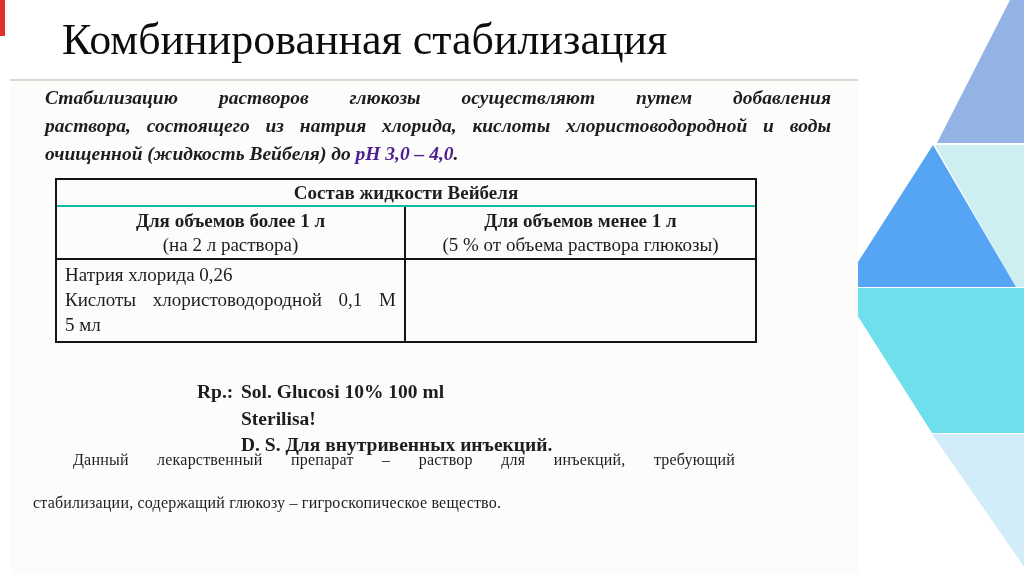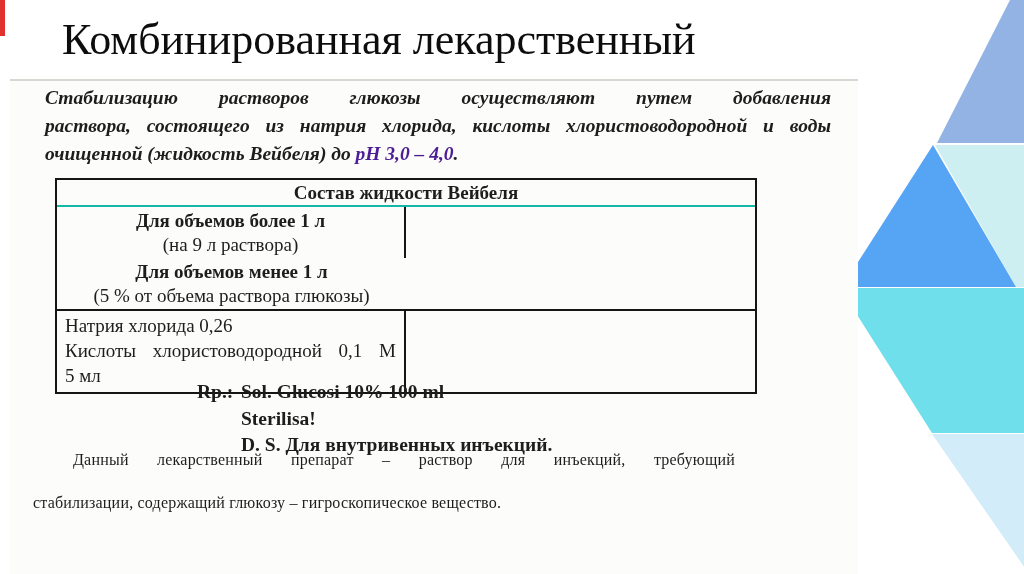--- a/index.html
+++ b/index.html
@@ -21,21 +21,21 @@
     position:absolute;left:45px;top:84px;width:786px;
     font-weight:bold;font-style:italic;font-size:19.5px;line-height:28px;
   }
   .jl{text-align:justify;text-align-last:justify;}
   .ph{color:#4c1d95;}
   .tbl{
     position:absolute;left:55px;top:178px;width:698px;
     border:2px solid #151515;font-size:19px;
   }
   .tbl-title{height:25px;line-height:25px;text-align:center;font-weight:bold;border-bottom:2px solid #14b8a6;}
-  .tbl-head{display:flex;border-bottom:2px solid #151515;text-align:center;flex-direction:column;}
+  .tbl-head{display:flex;border-bottom:2px solid #151515;text-align:center;}
   .hcell{width:50%;box-sizing:border-box;padding:1px 0 2px;}
   .hcell:first-child{border-right:2px solid #151515;}
   .hline1{font-weight:bold;line-height:25px;}
   .hline2{line-height:23px;}
   .tbl-body{display:flex;}
   .bcell{width:50%;box-sizing:border-box;padding:2px 8px 4px;line-height:25px;}
   .bcell:first-child{border-right:2px solid #151515;}
   .rp{position:absolute;left:197px;top:379px;font-weight:bold;font-size:19.5px;line-height:26.5px;}
   .rp-first{display:flex;}
   .rp-label{width:44px;}
@@ -52,36 +52,36 @@
   <svg class="decor" width="1024" height="574" viewBox="0 0 1024 574">
     <polygon points="1010,0 1024,0 1024,143 937,143" fill="#92b3e4"></polygon>
     <polygon points="935,145 1024,145 1024,287 1016,287" fill="#cdeff2"></polygon>
     <polygon points="933,145 1016,287 842,287" fill="#56a4f4"></polygon>
     <polygon points="840,288 1024,288 1024,433 932,433" fill="#6fdfec"></polygon>
     <polygon points="932,434 1090,434 1090,574 1029,574" fill="#d3ecfa"></polygon>
   </svg>
 
   <div class="corner-mark"></div>
 
-  <div class="title">Комбинированная лекарственный</div>
+  <div class="title">Комбинированная стабилизация</div>
 
   <div class="doc"></div>
 
   <div class="intro">
     <div class="jl">Стабилизацию растворов глюкозы осуществляют путем добавления</div>
     <div class="jl">раствора, состоящего из натрия хлорида, кислоты хлористоводородной и воды</div>
     <div><span>очищенной (жидкость Вейбеля) до </span><span class="ph">рН 3,0 – 4,0</span><span>.</span></div>
   </div>
 
   <div class="tbl">
     <div class="tbl-title">Состав жидкости Вейбеля</div>
     <div class="tbl-head">
       <div class="hcell">
         <div class="hline1">Для объемов более 1 л</div>
-        <div class="hline2">(на 9 л раствора)</div>
+        <div class="hline2">(на 2 л раствора)</div>
       </div>
       <div class="hcell">
         <div class="hline1">Для объемов менее 1 л</div>
         <div class="hline2">(5 % от объема раствора глюкозы)</div>
       </div>
     </div>
     <div class="tbl-body">
       <div class="bcell">
         <div>Натрия хлорида 0,26</div>
         <div class="jl">Кислоты хлористоводородной 0,1 М</div>

